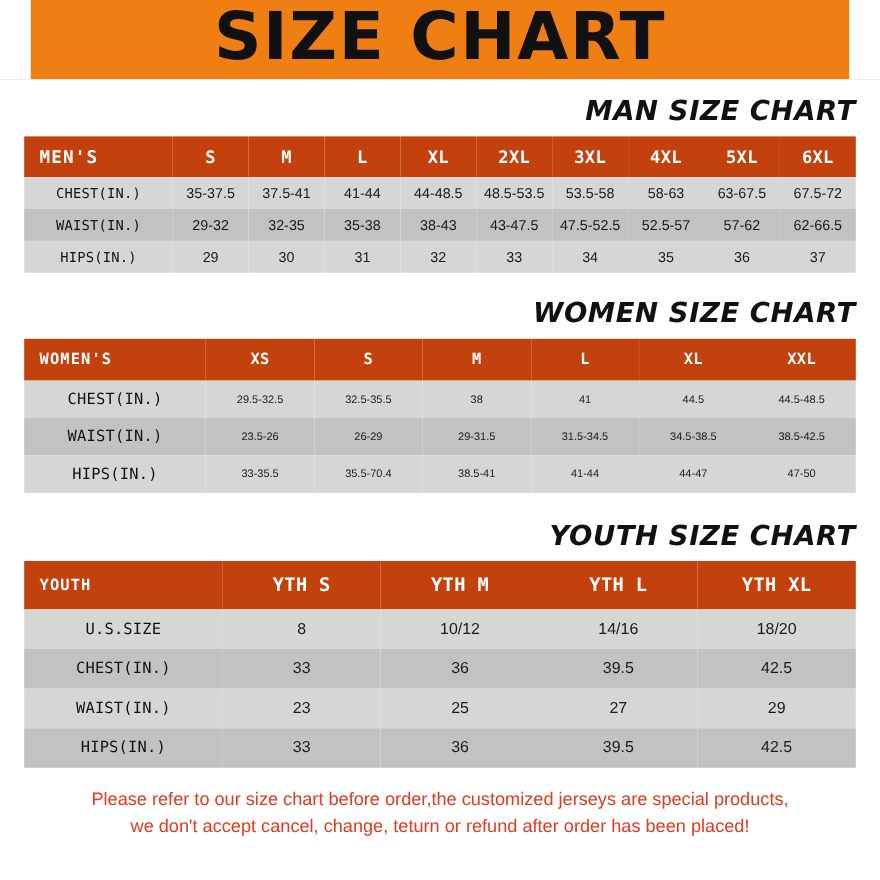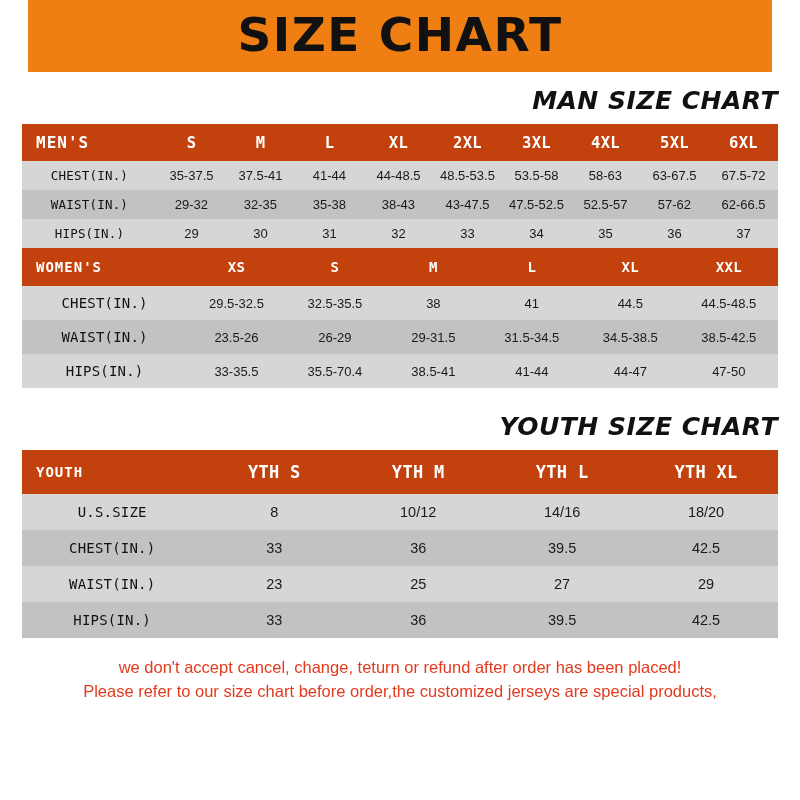--- a/index.html
+++ b/index.html
@@ -25,21 +25,21 @@
     position: relative;
     height: 72px;
     background: #F07F13;
     display: flex;
     align-items: center;
     justify-content: center;
   }
   .header-band .title {
     font-family: "DejaVu Sans", sans-serif;
     font-weight: 700;
-    font-size: 47px;
+    font-size: 60px;
     letter-spacing: 1.5px;
     color: #111111;
     line-height: 1;
     padding-bottom: 4px;
   }
   .white-side {
     position: absolute;
     top: 0;
     width: 28px;
     height: 72px;
@@ -100,21 +100,21 @@
     font-family: "DejaVu Sans Mono", monospace;
     font-size: 12.5px;
     letter-spacing: 0.2px;
     text-align: center;
     color: #111111;
   }
   table.size-table tr.light { background: #d6d6d6; }
   table.size-table tr.dark  { background: #c2c2c2; }
 
   
-  table.women-table td { font-size: 13px; padding: 9px 0; }
+  table.women-table td { font-size: 10px; padding: 9px 0; }
   table.women-table td.first-col { font-size: 14px; }
   table.women-table tr.head-row th { font-size: 14px; padding: 11px 0; }
   table.women-table tr.head-row th.first-col { font-size: 14px; }
 
   
   table.youth-table td { font-size: 14.5px; padding: 10px 0; }
   table.youth-table td.first-col { font-size: 14px; }
   table.youth-table tr.head-row th { font-size: 17px; padding: 12px 0; }
   table.youth-table tr.head-row th.first-col { font-size: 14px; }
 
@@ -188,20 +188,21 @@
             <td>32</td>
             <td>33</td>
             <td>34</td>
             <td>35</td>
             <td>36</td>
             <td>37</td>
           </tr>
         </tbody>
     </table>
 
+    <div class="section-title second">WOMEN SIZE CHART</div>
     <table class="size-table women-table">
       <tbody id="women-body">
           <tr class="head-row">
             <th class="first-col" style="width: 20%;">WOMEN'S</th>
             <th>XS</th>
             <th>S</th>
             <th>M</th>
             <th>L</th>
             <th>XL</th>
             <th>XXL</th>
@@ -271,18 +272,18 @@
             <td class="first-col" style="width: 22%;">HIPS(IN.)</td>
             <td>33</td>
             <td>36</td>
             <td>39.5</td>
             <td>42.5</td>
           </tr>
         </tbody>
     </table>
 
     <div class="footer-note">
+      <div>Please refer to our size chart before order,the customized jerseys are special products,</div>
       <div>we don't accept cancel, change, teturn or refund after order has been placed!</div>
-      <div>Please refer to our size chart before order,the customized jerseys are special products,</div>
     </div>
 
   </div>
 </div>
 
 </body></html>

